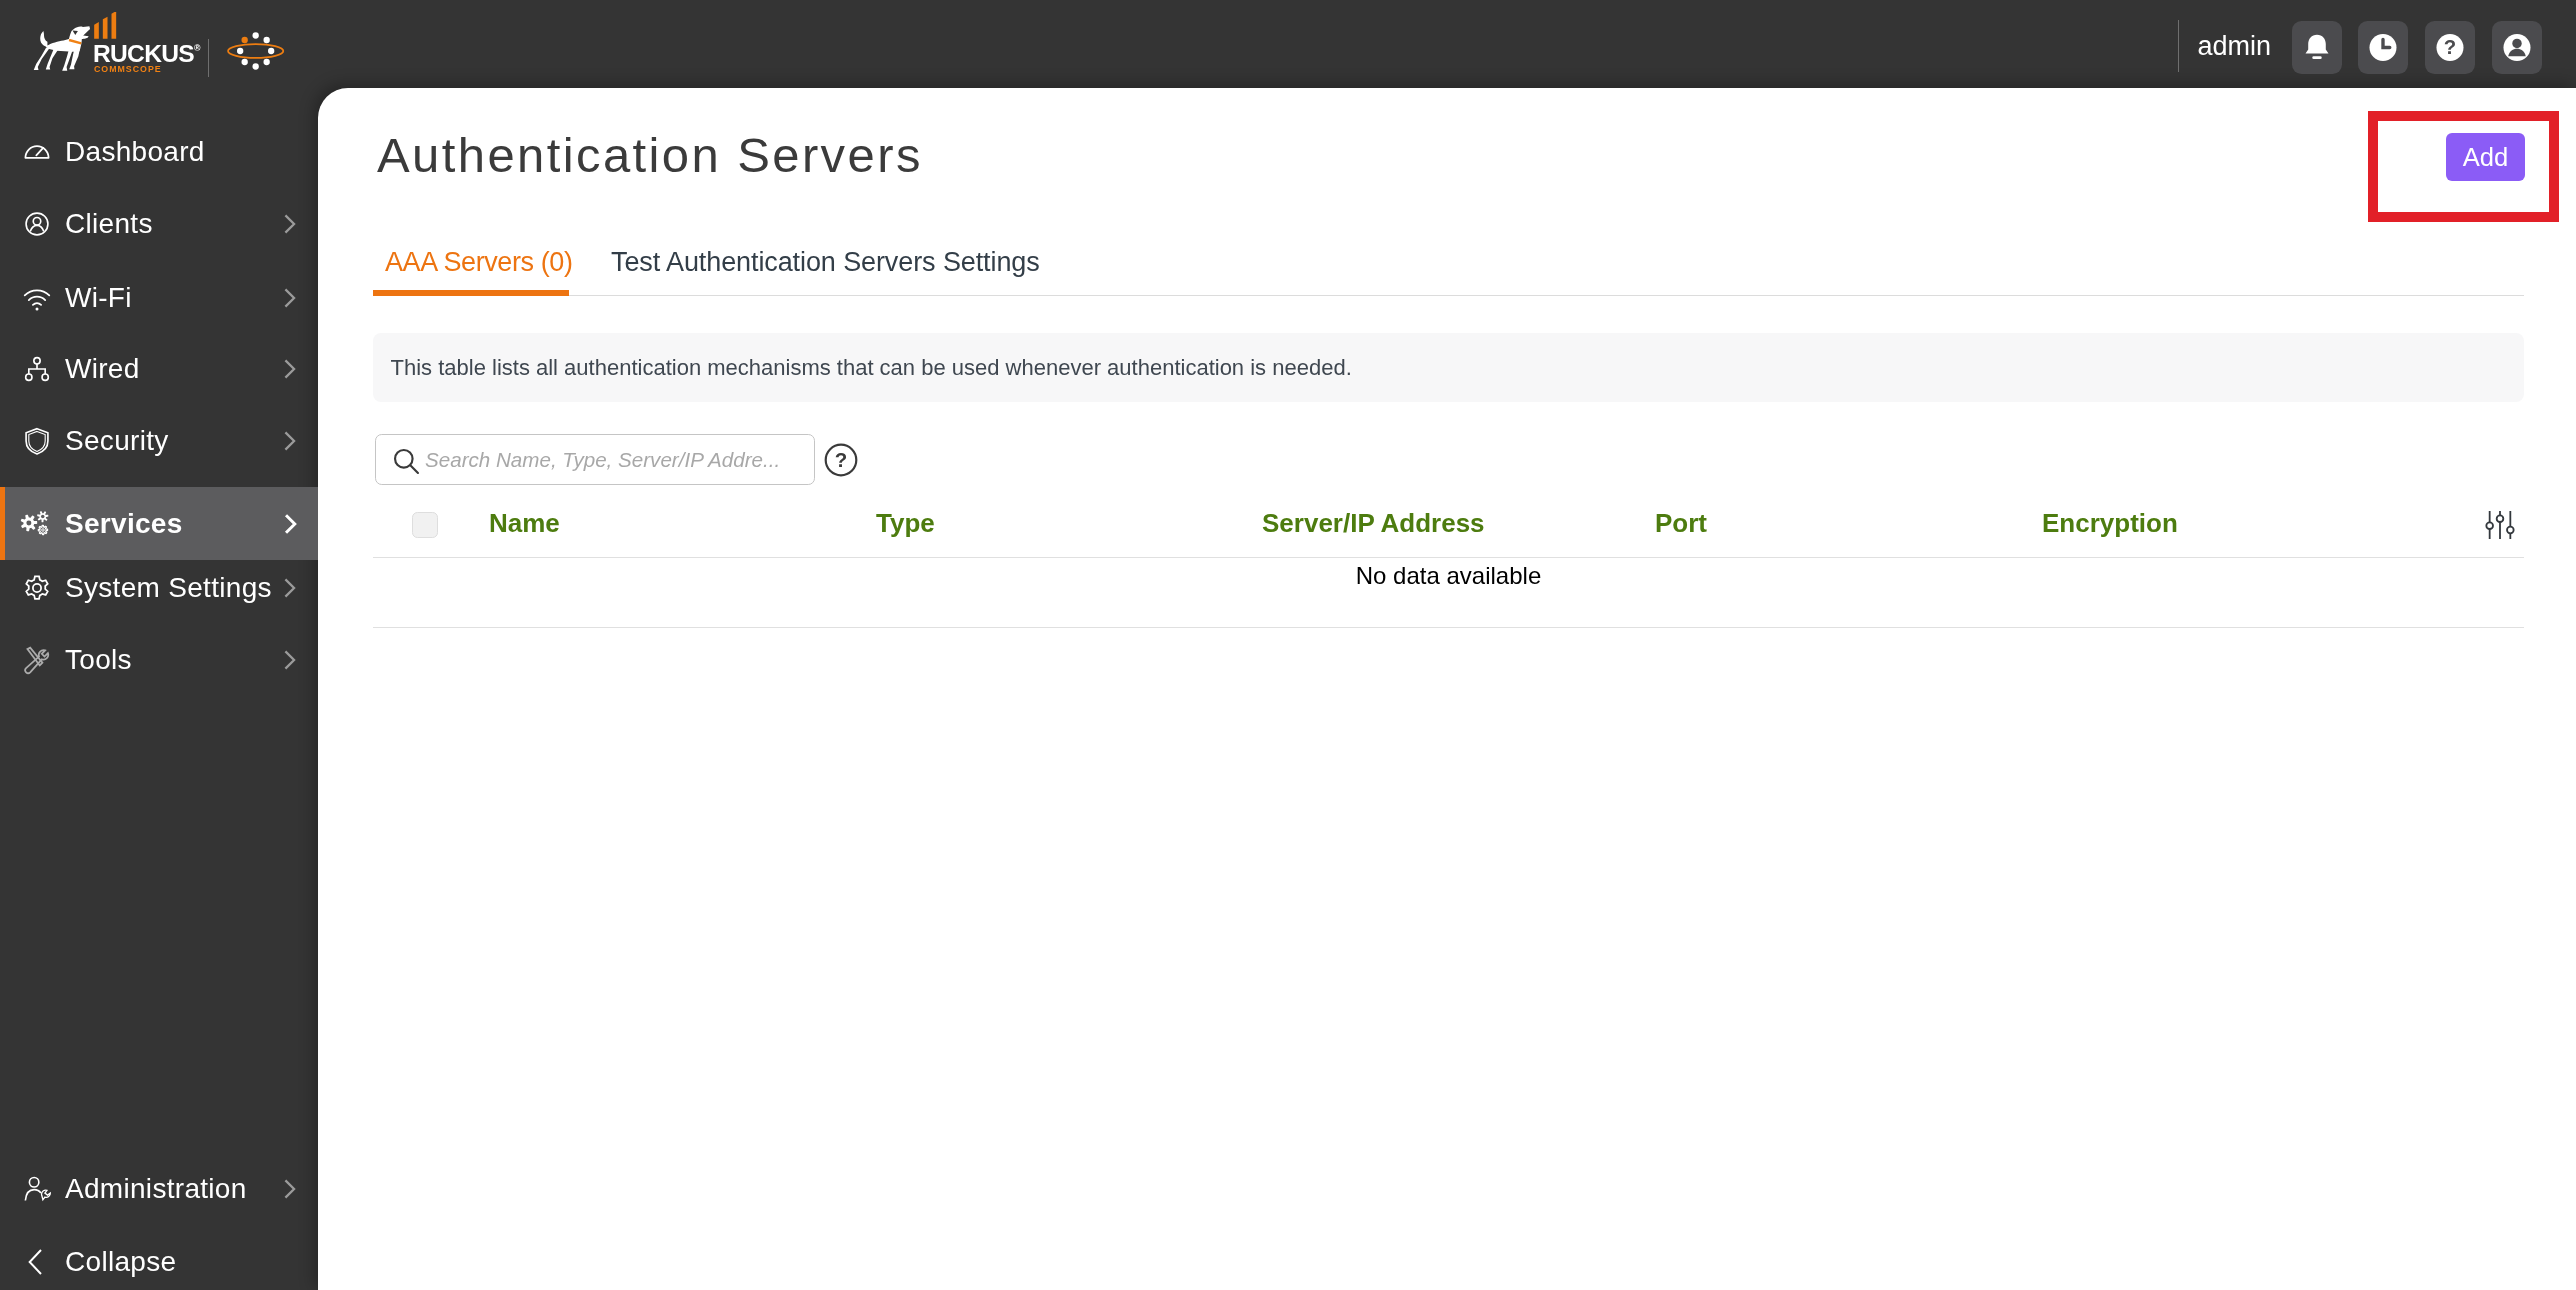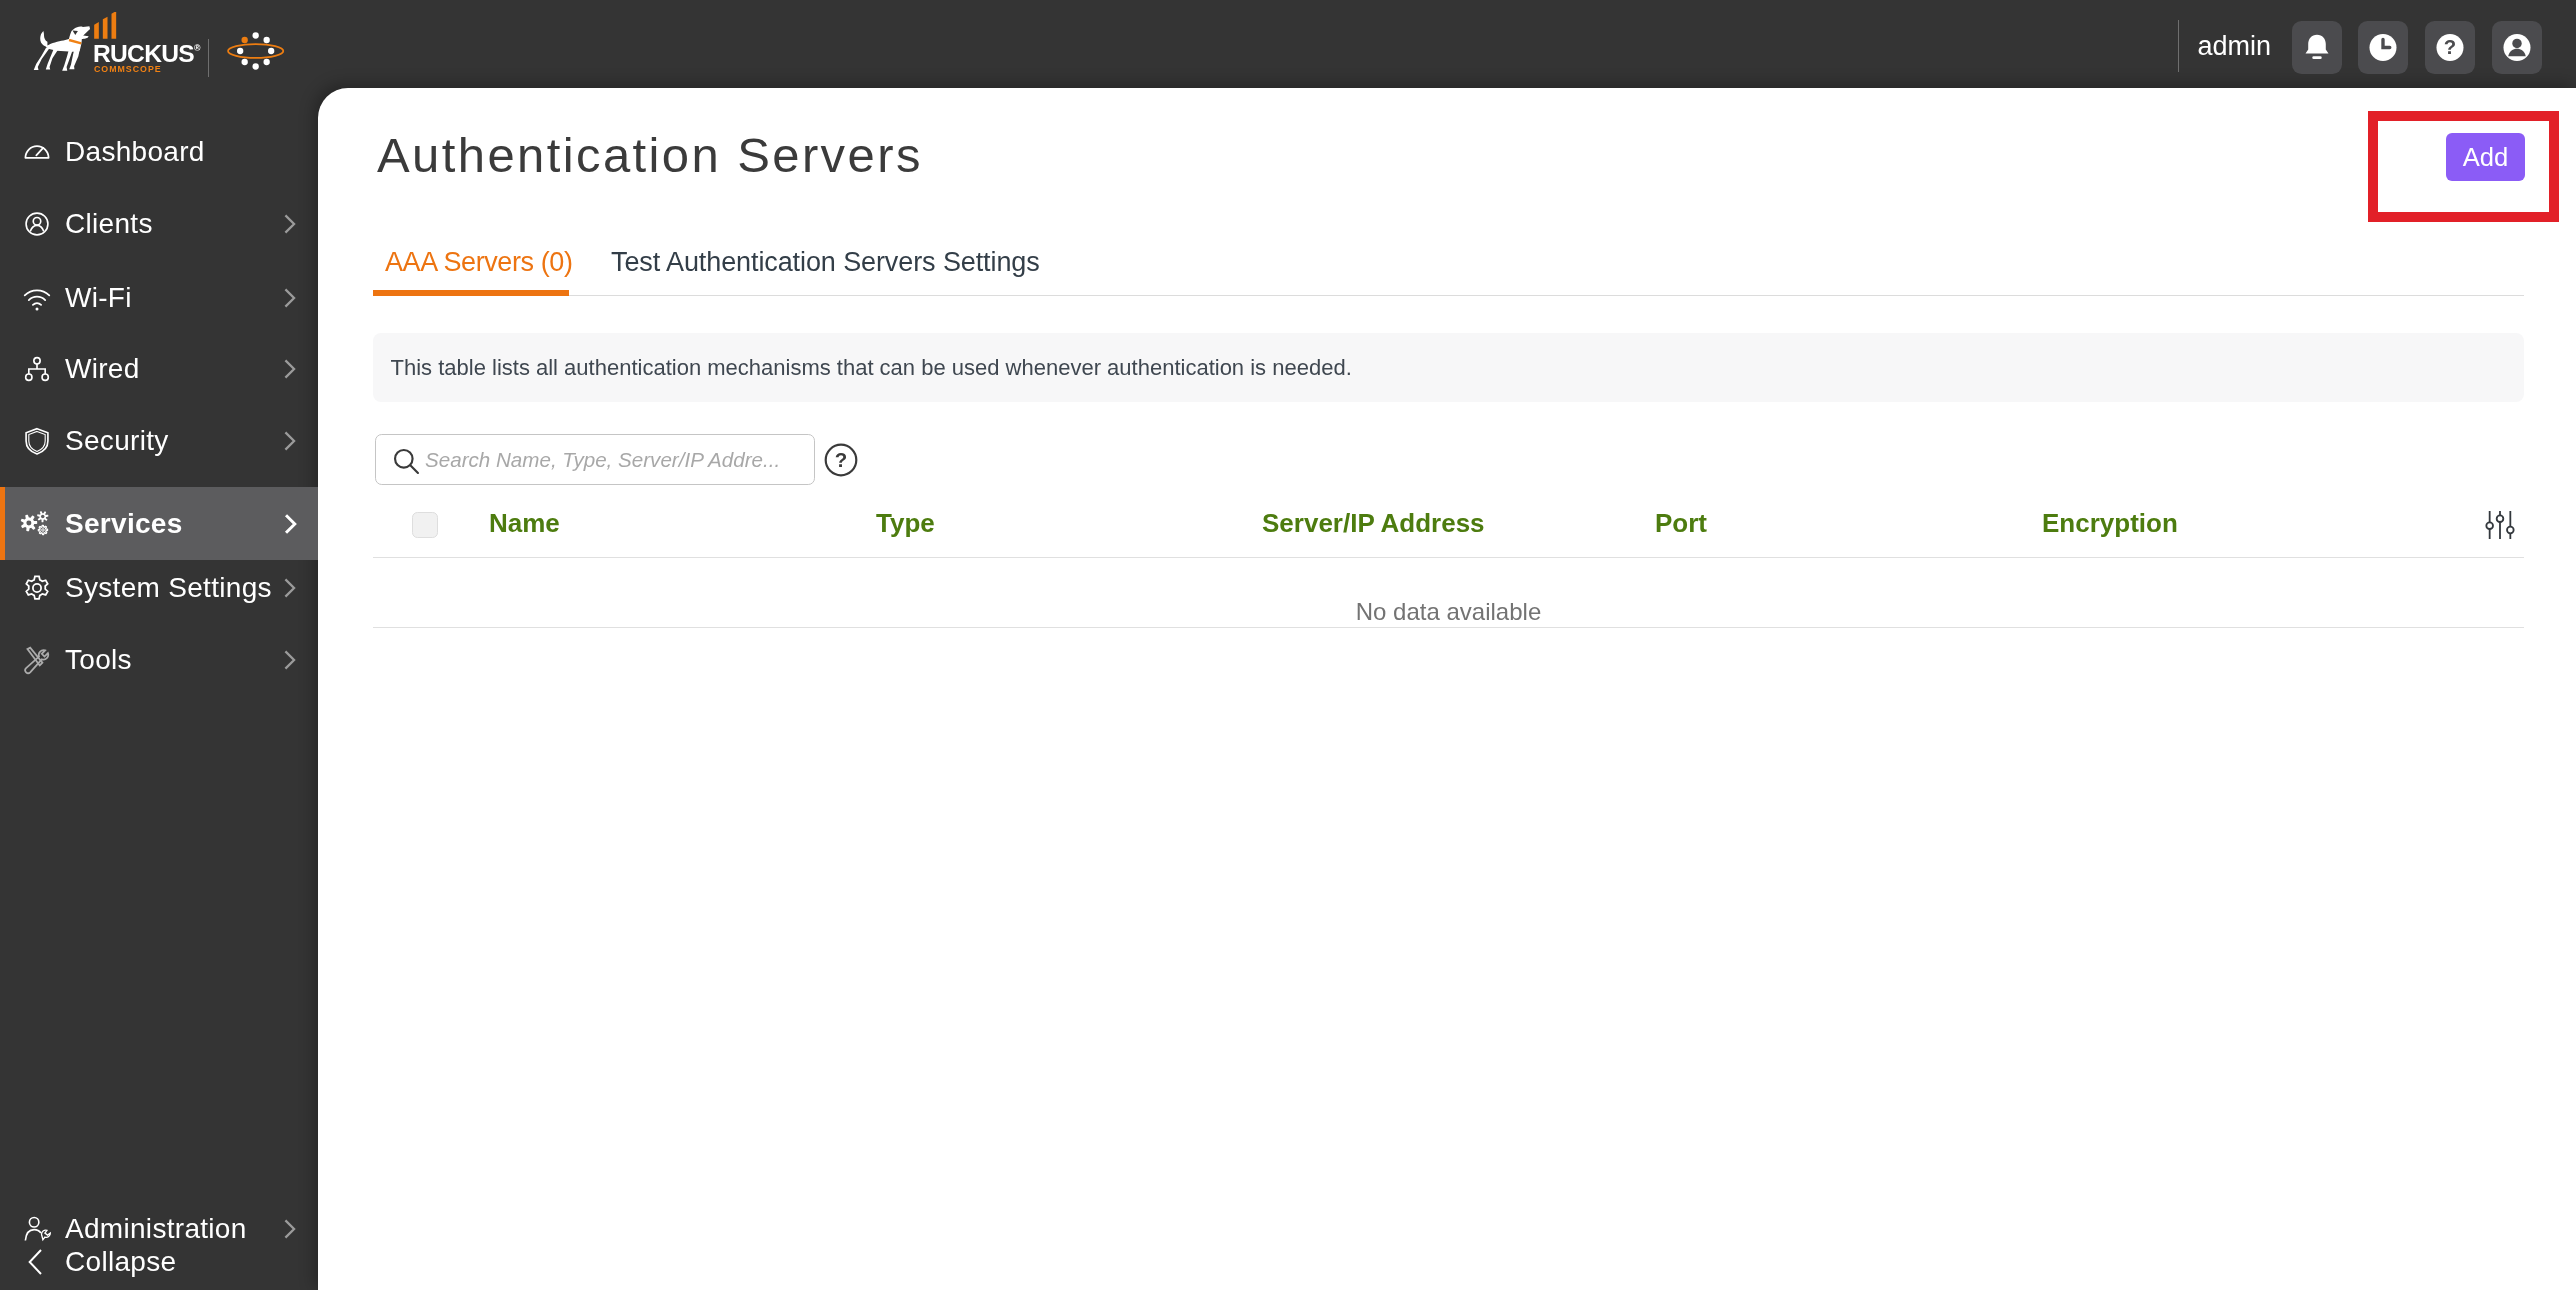--- a/index.html
+++ b/index.html
@@ -32,21 +32,21 @@
 #tabline { left:373px; top:295px; width:2151px; height:1.3px; background:#dcdcdc; }
 #tabbar { left:373px; top:290px; width:196px; height:6px; background:#ED7411; }
 #infobar { left:373px; top:333px; width:2151px; height:69px; background:#f7f7f8; border-radius:8px; }
 #infobar span { position:absolute; left:17.5px; top:50%; transform:translateY(-50%); font-size:22px; color:#3f4750; }
 #search { left:375px; top:434px; width:440px; height:51px; border:1.3px solid #c5c5c5; border-radius:6.7px; }
 #search .ph { position:absolute; left:49px; top:50%; transform:translateY(-50%); font-size:20.6px; font-style:italic; color:#a8a8a8; white-space:nowrap; }
 #helpc { left:824px; top:443px; }
 .th { position:absolute; top:510px; font-size:26px; font-weight:700; color:#4d7c0f; line-height:1; }
 #cb { left:412px; top:512px; width:25.6px; height:25.6px; background:#f1f1f1; border:1.3px solid #dedede; border-radius:5.4px; }
 #hline1 { left:373px; top:557px; width:2151px; height:1.3px; background:#e0e0e0; }
-#nodata { left:373px; top:600px; width:2151px; text-align:center; font-size:24px; color:#737373; line-height:1; }
+#nodata { left:373px; top:564px; width:2151px; text-align:center; font-size:24px; color:#000000; line-height:1; }
 #hline2 { left:373px; top:627px; width:2151px; height:1.3px; background:#e0e0e0; }
 </style>
 </head>
 <body>
 <div class="abs" id="side"></div>
 <div class="abs" id="top"></div>
 <div class="abs" id="card"></div>
 
 <svg class="abs" style="left:30px; top:20px;" width="67" height="57" viewBox="0 0 100 85">
   <g fill="#ffffff">
@@ -213,21 +213,21 @@
 <div class="mi" style="top:623px;">
   <svg class="icon" width="30" height="30" viewBox="0 0 44 44" fill="none" stroke="#ababab" stroke-width="2.6">
     <path d="M8,6 l4,-2 l18,22 l-4,4 z"></path>
     <path d="M34,8 a7,7 0 0 0 -9,9 l-19,17 a4,4 0 0 0 6,6 l17,-19 a7,7 0 0 0 9,-9 l-5,5 l-4,-4 z"></path>
   </svg>
   <span class="lbl">Tools</span>
   <svg class="chev" width="11.5" height="20" viewBox="0 0 17 30" fill="none" stroke="#9b9b9b" stroke-width="3.4">
       <path d="M2,2 L15,15 L2,28"></path>
     </svg>
 </div>
-<div class="mi" style="top:1192px;">
+<div class="mi" style="top:1152px;">
   <svg class="icon" width="31" height="31" viewBox="0 0 46 46" fill="none" stroke="#ffffff" stroke-width="2.4">
     <circle cx="18" cy="13" r="7"></circle>
     <path d="M5,40 c1,-11 6,-16 13,-16 c4,0 8,2 10,5"></path>
     <path d="M29,31 a6,6 0 0 1 8,-6 l-3,4 l4,3 l4,-3 a6,6 0 0 1 -8,6 l-3,4 z" stroke-width="2"></path>
   </svg>
   <span class="lbl">Administration</span>
   <svg class="chev" width="11.5" height="20" viewBox="0 0 17 30" fill="none" stroke="#9b9b9b" stroke-width="3.4">
       <path d="M2,2 L15,15 L2,28"></path>
     </svg>
 </div>

